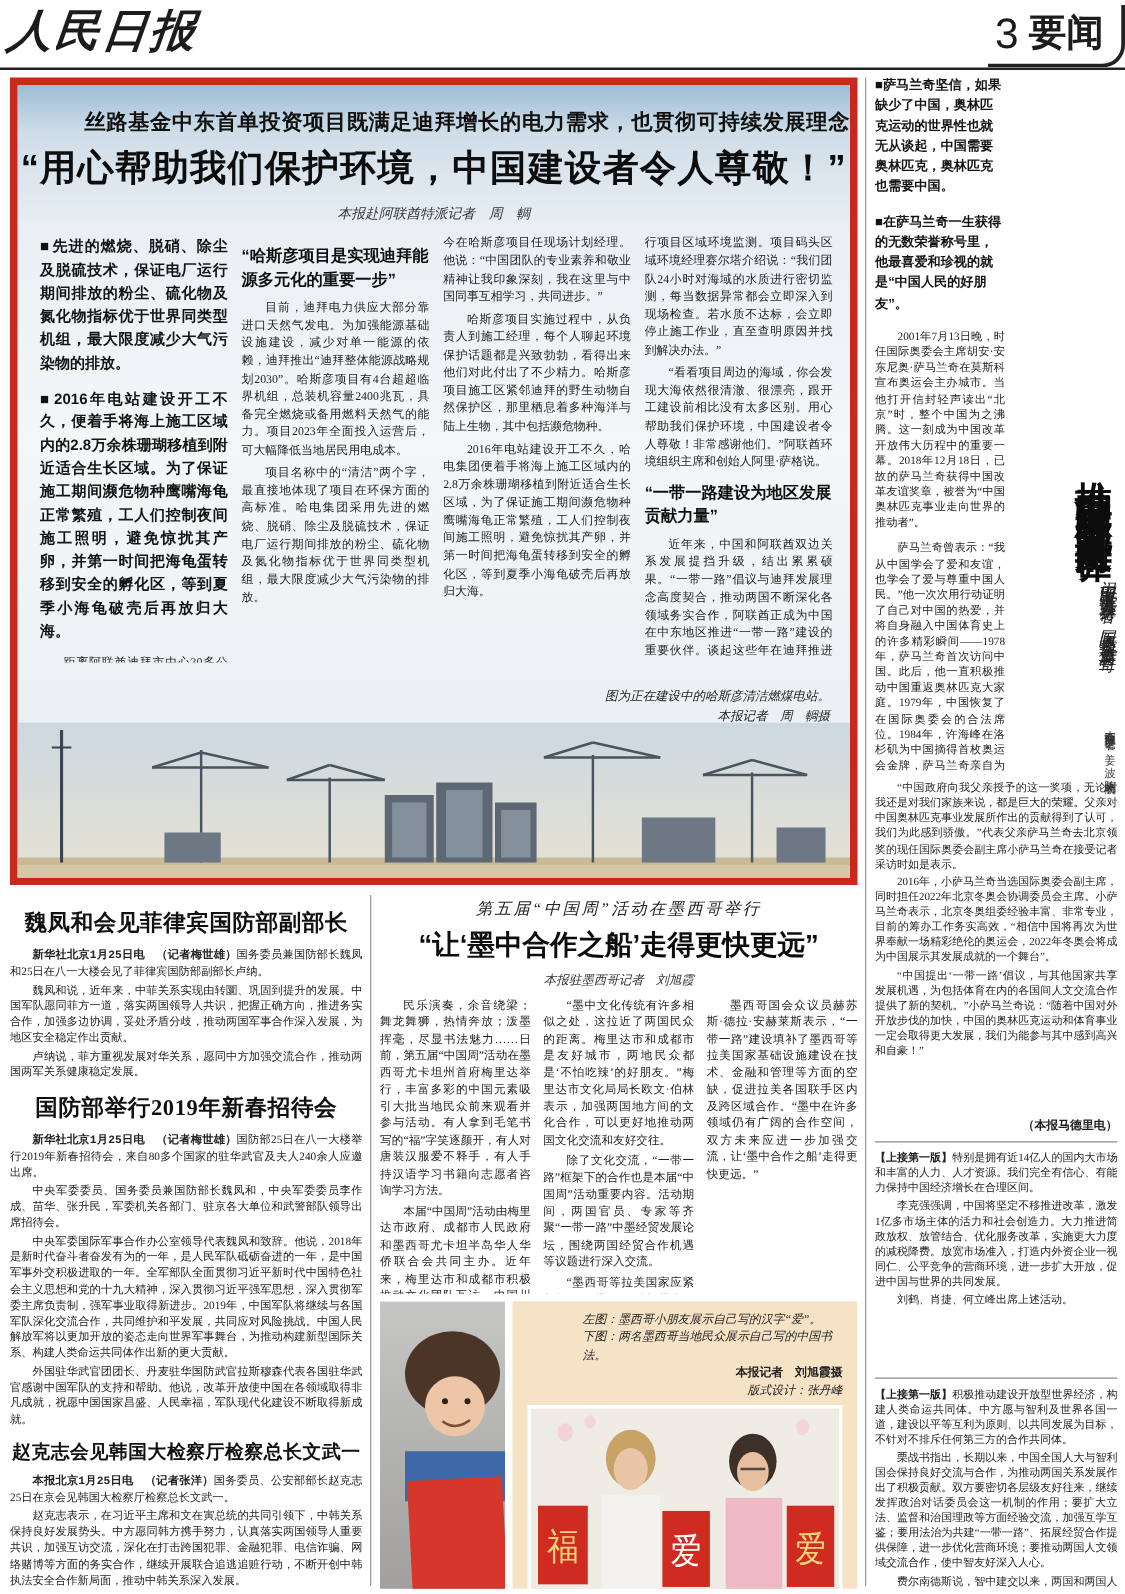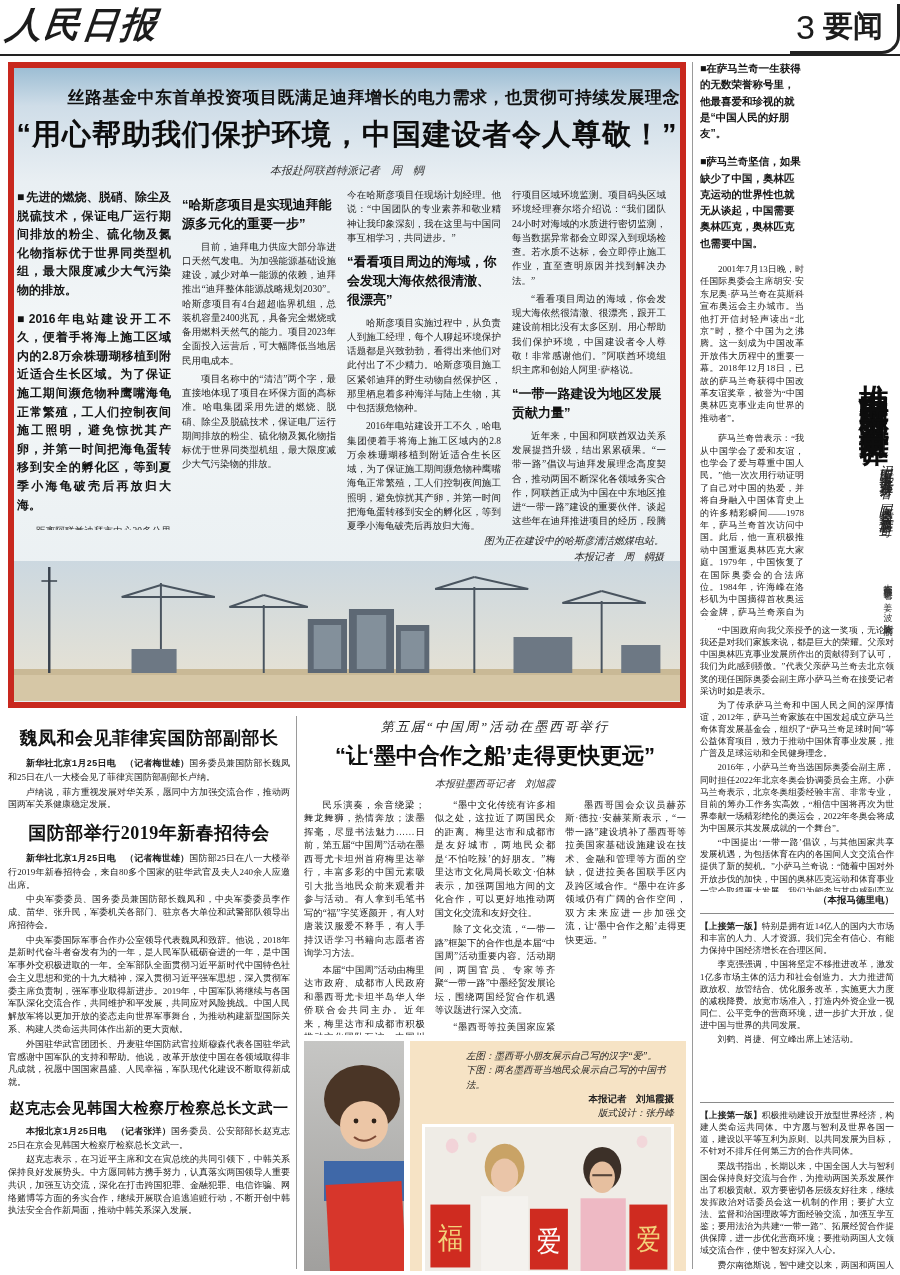--- a/index.html
+++ b/index.html
@@ -15,27 +15,27 @@
   .pagebox { border-right:3px solid #222; border-bottom:3px solid #222; border-radius:0 0 18px 0; padding:2px 14px 4px 6px; margin-bottom:-2px; display:flex; align-items:flex-end; gap:8px; }
   .pagenum { font-size:34px; font-family:"Liberation Sans",sans-serif; }
   .pagesec { font-size:30px; font-weight:bold; font-family:"Liberation Sans",sans-serif; }
 
   
   .lead { position:absolute; left:8px; top:62px; width:678px; height:646px; border:6px solid #c8281e;
           background:linear-gradient(180deg,#9dbed4 0%,#cfdde8 6%,#e9eff3 18%,#f4f7f8 45%,#edf2f4 70%,#e7edf0 100%); overflow:hidden; }
   .lead-kicker { text-align:right; font-family:"Liberation Sans",sans-serif; font-weight:bold; font-size:17px; margin-top:18px; letter-spacing:0.5px; color:#111; }
   .lead-headline { text-align:center; font-family:"Liberation Sans",sans-serif; font-weight:900; font-size:29px; margin-top:6px; letter-spacing:1px; color:#0d0d0d; }
   .lead-byline { text-align:center; font-size:11px; margin-top:8px; font-style:italic; color:#333; }
-  .lead-cols { display:flex; gap:11px; padding:10px 14px 0 3px; height:352px; overflow:hidden; }
+  .lead-cols { display:flex; gap:11px; padding:10px 14px 0 18px; height:352px; overflow:hidden; }
   .lead-col { flex:1; font-size:9.5px; line-height:1.5; text-align:justify; color:#222; }
   .lead-col p { text-indent:2em; margin-bottom:4px; }
   .lead-bullet { font-family:"Liberation Sans",sans-serif; font-weight:bold; font-size:12px; line-height:1.55; text-indent:0 !important; margin-bottom:10px !important; color:#141414; }
   .lead-bullet .sq { color:#111; margin-right:2px; }
   .subhead { font-family:"Liberation Sans",sans-serif; font-weight:bold; font-size:13px; line-height:1.45; text-align:left; text-indent:0 !important; margin:8px 0 6px 0 !important; color:#0f0f0f; }
-  .lead-photo { position:relative; height:168px; margin-top:3px; }
+  .lead-photo { position:relative; height:168px; margin-top:20px; }
   .lead-photo-caption { position:absolute; right:16px; top:0; text-align:right; font-size:10px; font-style:italic; color:#222; line-height:1.6; z-index:2; }
   .lead-photo svg { position:absolute; left:0; bottom:0; width:100%; height:140px; }
 
   
   .vrule { position:absolute; width:1px; background:#9a9a9a; }
   .vrule1 { left:296px; top:716px; height:553px; }
   .vrule2 { left:692px; top:62px; height:1207px; }
   .hrule { border:none; border-top:1px solid #8a8a8a; margin:6px 0; }
 
   
@@ -109,21 +109,20 @@
         <p class="lead-bullet"><span class="sq">■</span><span>2016年电站建设开工不久，便着手将海上施工区域内的2.8万余株珊瑚移植到附近适合生长区域。为了保证施工期间濒危物种鹰嘴海龟正常繁殖，工人们控制夜间施工照明，避免惊扰其产卵，并第一时间把海龟蛋转移到安全的孵化区，等到夏季小海龟破壳后再放归大海。</span></p>
         <p>距离阿联酋迪拜市中心30多公里的西南海岸附近，由中国哈尔滨电气集团有限公司（哈电集团）建设的哈斯彦清洁燃煤电站（哈斯彦项目）已初现规模。这是中东地区首座清洁燃煤电站，也是“一带一路”框架下中东地区首个中资企业参与投资、建设和运营的电站项目。项目首台机组计划于2020年3月投入运行，为2020年迪拜世博会提供能源支持。</p>
       </div>
       <div class="lead-col">
         <p class="subhead">“哈斯彦项目是实现迪拜能源多元化的重要一步”</p>
         <p>目前，迪拜电力供应大部分靠进口天然气发电。为加强能源基础设施建设，减少对单一能源的依赖，迪拜推出“迪拜整体能源战略规划2030”。哈斯彦项目有4台超超临界机组，总装机容量2400兆瓦，具备完全燃烧或备用燃料天然气的能力。项目2023年全面投入运营后，可大幅降低当地居民用电成本。</p>
         <p>项目名称中的“清洁”两个字，最直接地体现了项目在环保方面的高标准。哈电集团采用先进的燃烧、脱硝、除尘及脱硫技术，保证电厂运行期间排放的粉尘、硫化物及氮化物指标优于世界同类型机组，最大限度减少大气污染物的排放。</p>
       </div>
       <div class="lead-col">
         <p style="text-indent:0">今在哈斯彦项目任现场计划经理。他说：“中国团队的专业素养和敬业精神让我印象深刻，我在这里与中国同事互相学习，共同进步。”</p>
-        <p class="subhead">“看看项目周边的海域，你会发现大海依然很清澈、很漂亮”</p>
         <p>哈斯彦项目实施过程中，从负责人到施工经理，每个人聊起环境保护话题都是兴致勃勃，看得出来他们对此付出了不少精力。哈斯彦项目施工区紧邻迪拜的野生动物自然保护区，那里栖息着多种海洋与陆上生物，其中包括濒危物种。</p>
         <p>2016年电站建设开工不久，哈电集团便着手将海上施工区域内的2.8万余株珊瑚移植到附近适合生长区域，为了保证施工期间濒危物种鹰嘴海龟正常繁殖，工人们控制夜间施工照明，避免惊扰其产卵，并第一时间把海龟蛋转移到安全的孵化区，等到夏季小海龟破壳后再放归大海。</p>
 
       </div>
       <div class="lead-col">
         <p style="text-indent:0">行项目区域环境监测。项目码头区域环境经理赛尔塔介绍说：“我们团队24小时对海域的水质进行密切监测，每当数据异常都会立即深入到现场检查。若水质不达标，会立即停止施工作业，直至查明原因并找到解决办法。”</p>
         <p>“看看项目周边的海域，你会发现大海依然很清澈、很漂亮，跟开工建设前相比没有太多区别。用心帮助我们保护环境，中国建设者令人尊敬！非常感谢他们。”阿联酋环境组织主席和创始人阿里·萨格说。</p>
         <p class="subhead">“一带一路建设为地区发展贡献力量”</p>
         <p>近年来，中国和阿联酋双边关系发展提挡升级，结出累累硕果。“一带一路”倡议与迪拜发展理念高度契合，推动两国不断深化各领域务实合作，阿联酋正成为中国在中东地区推进“一带一路”建设的重要伙伴。谈起这些年在迪拜推进项目的经历，段腾飞说：“‘一带一路’倡议就是中国对海外投资，丝路基金等金融机构为项目提供了强有力的支持。”</p>
 
@@ -186,20 +185,21 @@
     </div>
   </section>
 
   <div class="vrule vrule1"></div>
   <div class="vrule vrule2"></div>
 
   <section class="left-col">
     <article class="art">
       <h2>魏凤和会见菲律宾国防部副部长</h2>
       <p><span class="lede-bold">新华社北京1月25日电　（记者梅世雄）</span><span>国务委员兼国防部长魏凤和25日在八一大楼会见了菲律宾国防部副部长卢纳。</span></p>
+      <p>魏凤和说，近年来，中菲关系实现由转圜、巩固到提升的发展。中国军队愿同菲方一道，落实两国领导人共识，把握正确方向，推进务实合作，加强多边协调，妥处矛盾分歧，推动两国军事合作深入发展，为地区安全稳定作出贡献。</p>
       <p>卢纳说，菲方重视发展对华关系，愿同中方加强交流合作，推动两国两军关系健康稳定发展。</p>
     </article>
     <article class="art">
       <h2>国防部举行2019年新春招待会</h2>
       <p><span class="lede-bold">新华社北京1月25日电　（记者梅世雄）</span><span>国防部25日在八一大楼举行2019年新春招待会，来自80多个国家的驻华武官及夫人240余人应邀出席。</span></p>
       <p>中央军委委员、国务委员兼国防部长魏凤和，中央军委委员李作成、苗华、张升民，军委机关各部门、驻京各大单位和武警部队领导出席招待会。</p>
       <p>中央军委国际军事合作办公室领导代表魏凤和致辞。他说，2018年是新时代奋斗者奋发有为的一年，是人民军队砥砺奋进的一年，是中国军事外交积极进取的一年。全军部队全面贯彻习近平新时代中国特色社会主义思想和党的十九大精神，深入贯彻习近平强军思想，深入贯彻军委主席负责制，强军事业取得新进步。2019年，中国军队将继续与各国军队深化交流合作，共同维护和平发展，共同应对风险挑战。中国人民解放军将以更加开放的姿态走向世界军事舞台，为推动构建新型国际关系、构建人类命运共同体作出新的更大贡献。</p>
       <p>外国驻华武官团团长、丹麦驻华国防武官拉斯穆森代表各国驻华武官感谢中国军队的支持和帮助。他说，改革开放使中国在各领域取得非凡成就，祝愿中国国家昌盛、人民幸福，军队现代化建设不断取得新成就。</p>
     </article>
     <article class="art">
@@ -278,34 +278,33 @@
             </g>
           </svg>
         </div>
       </div>
     </div>
   </section>
 
   <aside class="right-col">
     <div class="sam-top">
       <div class="sam-left">
+        <p class="sam-bullet"><span class="sq">■</span><span>萨马兰奇坚信，如果缺少了中国，奥林匹克运动的世界性也就无从谈起，中国需要奥林匹克，奥林匹克也需要中国。</span></p>
         <p class="sam-bullet"><span class="sq">■</span><span>在萨马兰奇一生获得的无数荣誉称号里，他最喜爱和珍视的就是“中国人民的好朋友”。</span></p>
-        <p class="sam-bullet"><span class="sq">■</span><span>萨马兰奇坚信，如果缺少了中国，奥林匹克运动的世界性也就无从谈起，中国需要奥林匹克，奥林匹克也需要中国。</span></p>
         <p class="sam-narrow-para">2001年7月13日晚，时任国际奥委会主席胡安·安东尼奥·萨马兰奇在莫斯科宣布奥运会主办城市。当他打开信封轻声读出“北京”时，整个中国为之沸腾。这一刻成为中国改革开放伟大历程中的重要一幕。2018年12月18日，已故的萨马兰奇获得中国改革友谊奖章，被誉为“中国奥林匹克事业走向世界的推动者”。</p>
         <p class="sam-narrow-para">萨马兰奇曾表示：“我从中国学会了爱和友谊，也学会了爱与尊重中国人民。”他一次次用行动证明了自己对中国的热爱，并将自身融入中国体育史上的许多精彩瞬间——1978年，萨马兰奇首次访问中国。此后，他一直积极推动中国重返奥林匹克大家庭。1979年，中国恢复了在国际奥委会的合法席位。1984年，许海峰在洛杉矶为中国摘得首枚奥运会金牌，萨马兰奇亲自为他颁奖。1996年亚特兰大奥运会女子乒乓球单打颁奖典礼上，萨马兰奇轻轻抚了抚获得冠军的中国运动员邓亚萍的脸庞。这个充满温情的画面通过电视转播被无数中国人铭记……</p>
       </div>
       <div class="sam-vert">
         <div class="sam-headline">推动中国奥林匹克事业走向世界</div>
         <div class="sam-sub">——记中国改革友谊奖章获得者、国际奥委会原主席萨马兰奇</div>
         <div class="sam-byl">本报驻西班牙记者　姜　波　陈晓航</div>
       </div>
     </div>
     <div class="sam-body">
       <p>“中国政府向我父亲授予的这一奖项，无论对我还是对我们家族来说，都是巨大的荣耀。父亲对中国奥林匹克事业发展所作出的贡献得到了认可，我们为此感到骄傲。”代表父亲萨马兰奇去北京领奖的现任国际奥委会副主席小萨马兰奇在接受记者采访时如是表示。</p>
-      <p>为了传承萨马兰奇和中国人民之间的深厚情谊，2012年，萨马兰奇家族在中国发起成立萨马兰奇体育发展基金会，组织了“萨马兰奇足球时间”等公益体育项目，致力于推动中国体育事业发展，推广普及足球运动和全民健身理念。</p>
       <p>2016年，小萨马兰奇当选国际奥委会副主席，同时担任2022年北京冬奥会协调委员会主席。小萨马兰奇表示，北京冬奥组委经验丰富、非常专业，目前的筹办工作务实高效，“相信中国将再次为世界奉献一场精彩绝伦的奥运会，2022年冬奥会将成为中国展示其发展成就的一个舞台”。</p>
       <p>“中国提出‘一带一路’倡议，与其他国家共享发展机遇，为包括体育在内的各国间人文交流合作提供了新的契机。”小萨马兰奇说：“随着中国对外开放步伐的加快，中国的奥林匹克运动和体育事业一定会取得更大发展，我们为能参与其中感到高兴和自豪！”</p>
     </div>
     <p class="sam-dateline">（本报马德里电）</p>
     <hr class="hrule">
     <div class="cont cont1">
       <p class="first"><span class="tag">【上接第一版】</span><span>特别是拥有近14亿人的国内大市场和丰富的人力、人才资源。我们完全有信心、有能力保持中国经济增长在合理区间。</span></p>
       <p>李克强强调，中国将坚定不移推进改革，激发1亿多市场主体的活力和社会创造力。大力推进简政放权、放管结合、优化服务改革，实施更大力度的减税降费。放宽市场准入，打造内外资企业一视同仁、公平竞争的营商环境，进一步扩大开放，促进中国与世界的共同发展。</p>
       <p>刘鹤、肖捷、何立峰出席上述活动。</p>
     </div>

